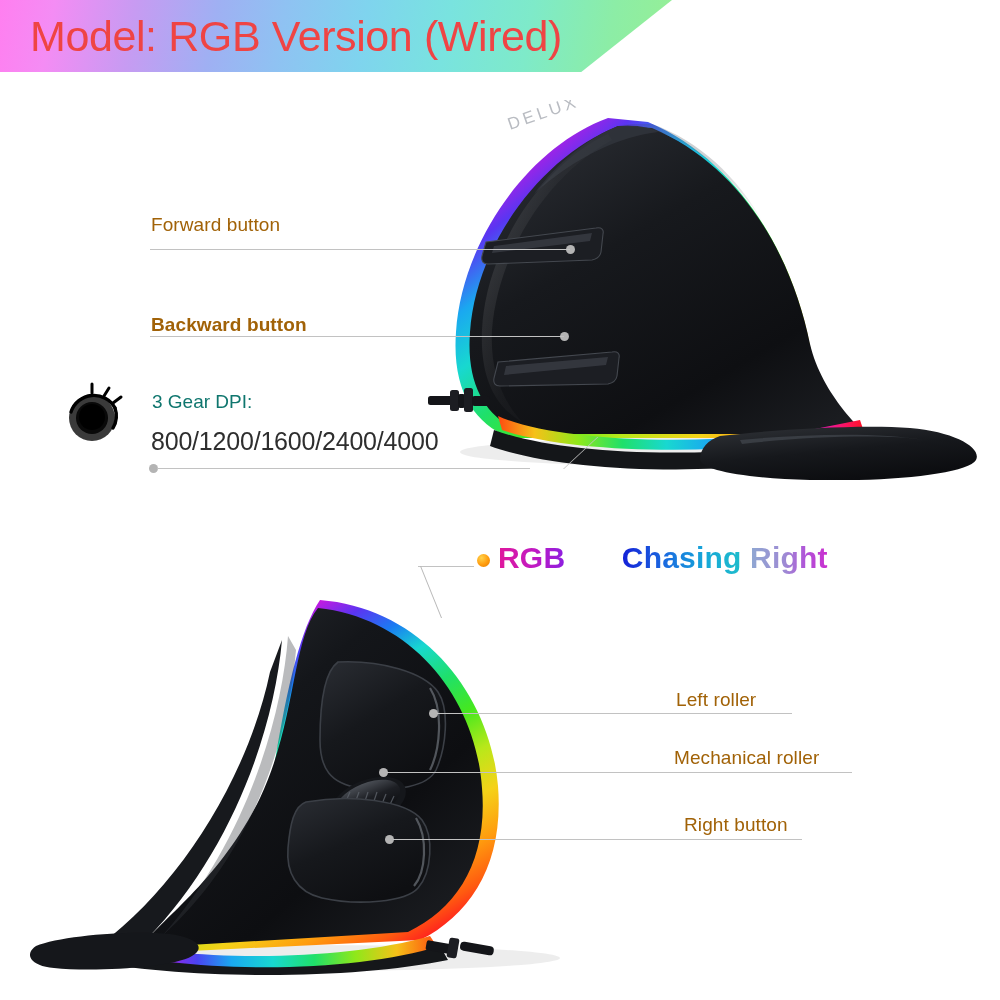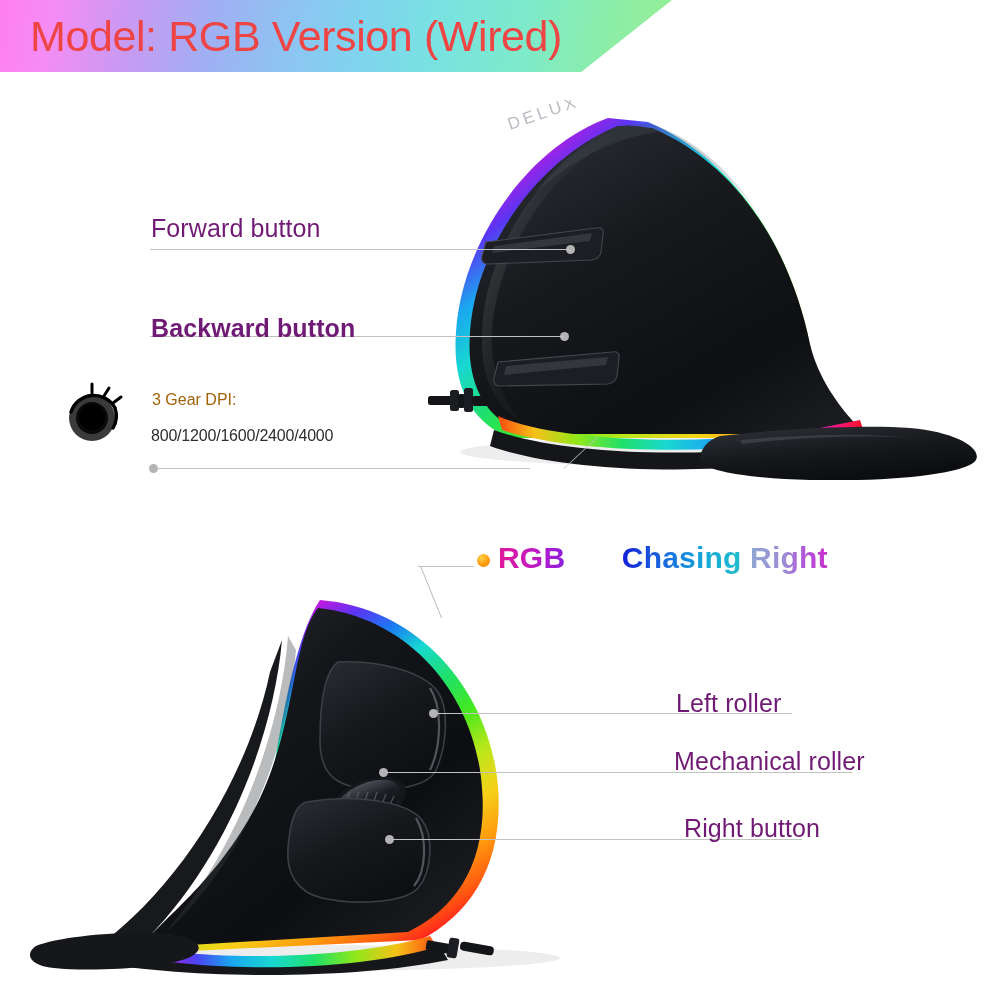--- a/index.html
+++ b/index.html
@@ -44,22 +44,22 @@
     font-size: 43px;
     line-height: 60px;
     color: #ef4444;
     letter-spacing: -0.4px;
     white-space: nowrap;
   }
 
   
   .label-text {
     position: absolute;
-    font-size: 25px;
-    color: #701a75;
+    font-size: 19px;
+    color: #a16207;
     white-space: nowrap;
     letter-spacing: 0.1px;
     text-align: center;
   }
   .leader-line {
     position: absolute;
     background: #c2c2c2;
     height: 1px;
   }
   .leader-dot {
@@ -75,29 +75,29 @@
     position: absolute;
     left: 63px;
     top: 382px;
     width: 62px;
     height: 62px;
   }
   #dpi-gear-label {
     position: absolute;
     left: 152px;
     top: 391px;
-    font-size: 16px;
-    color: #a16207;
+    font-size: 19px;
+    color: #0f766e;
     white-space: nowrap;
   }
   #dpi-values {
     position: absolute;
     left: 151px;
     top: 427px;
-    font-size: 16px;
+    font-size: 25px;
     color: #2e2e2e;
     white-space: nowrap;
     letter-spacing: -0.2px;
   }
 
   
   #rgb-title {
     position: absolute;
     left: 498px;
     top: 541px;

